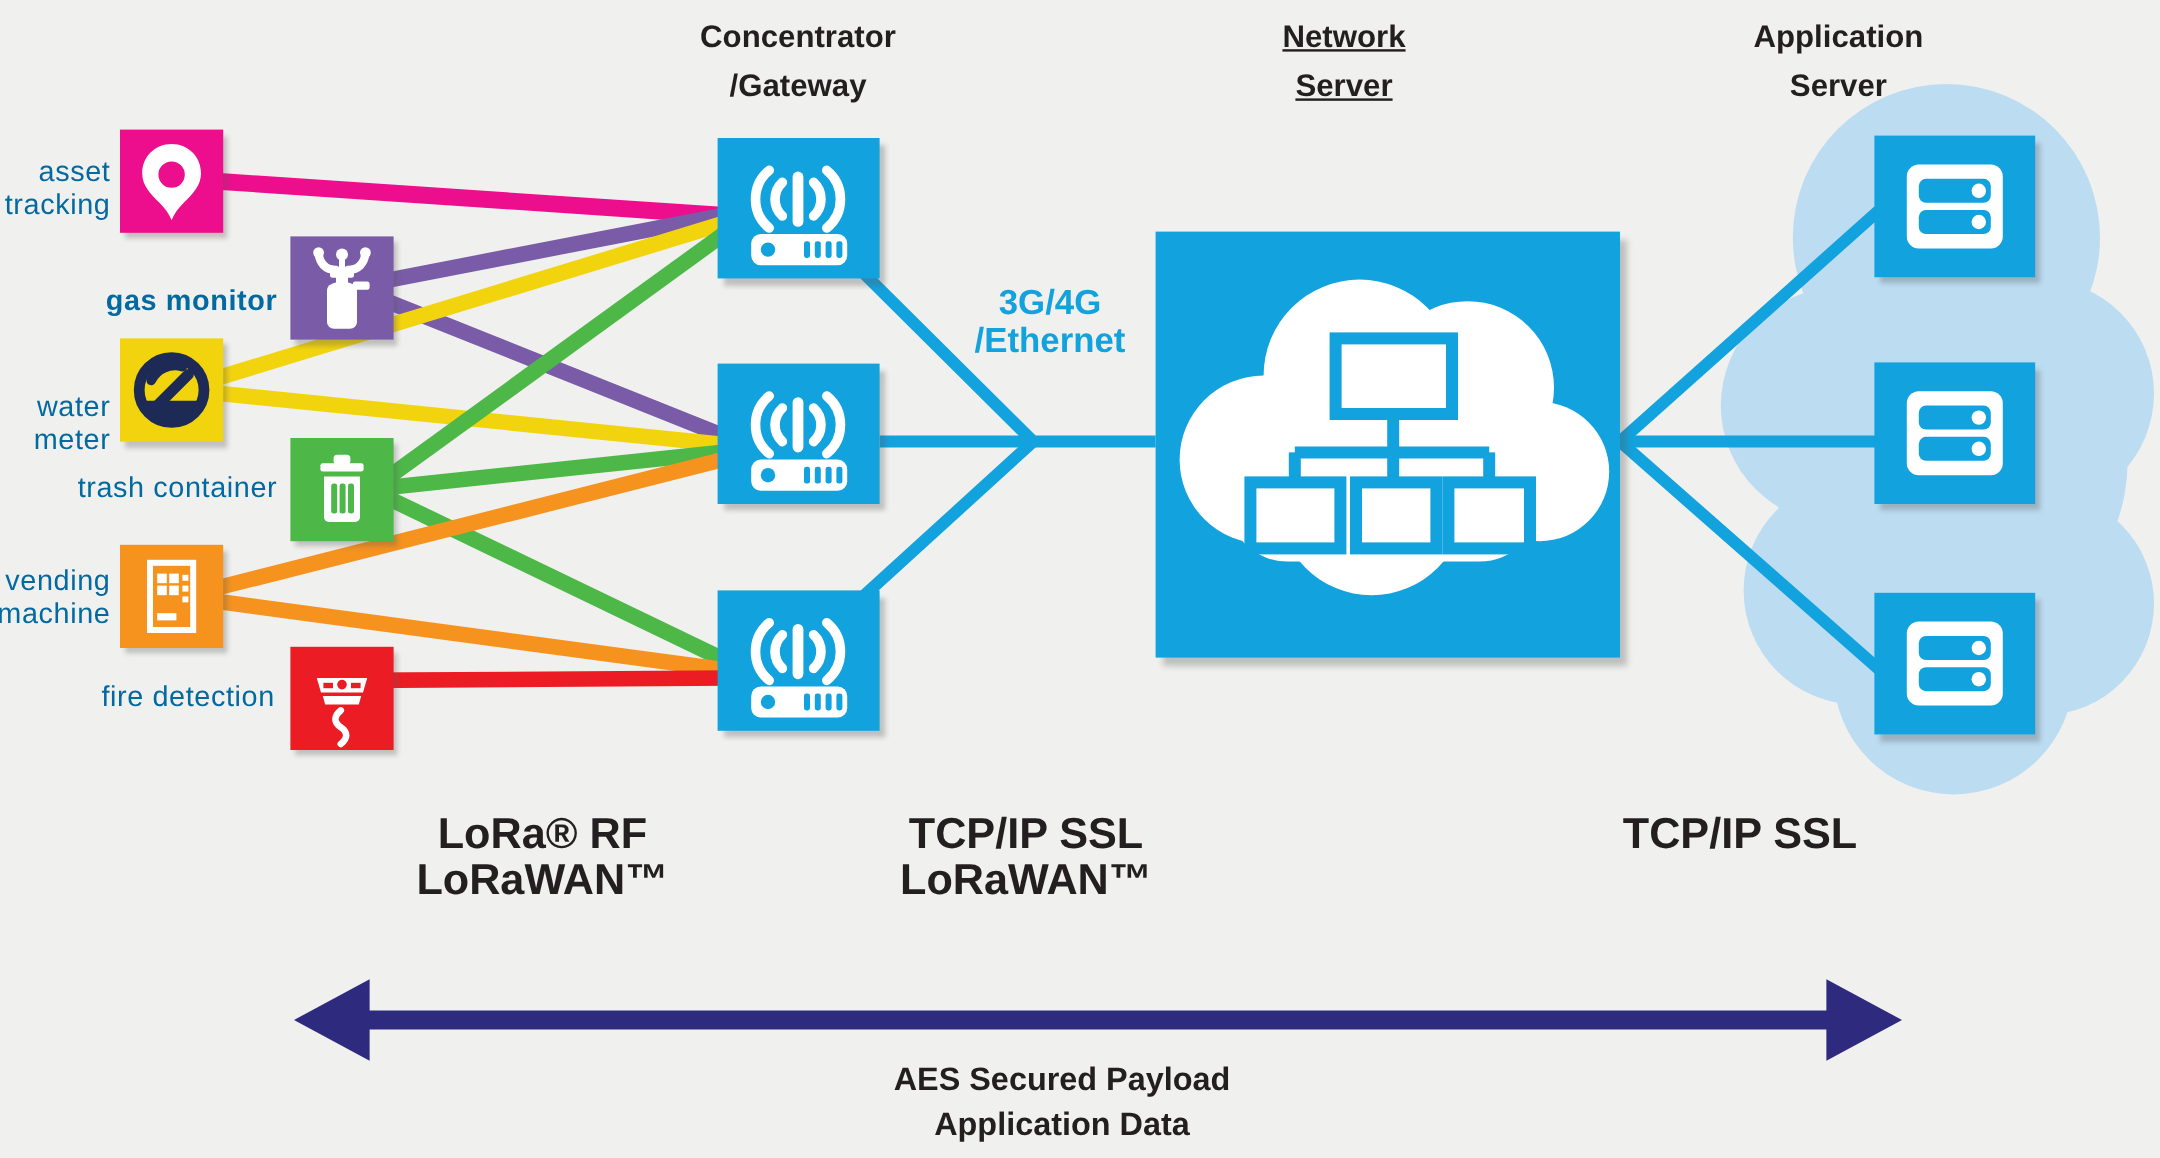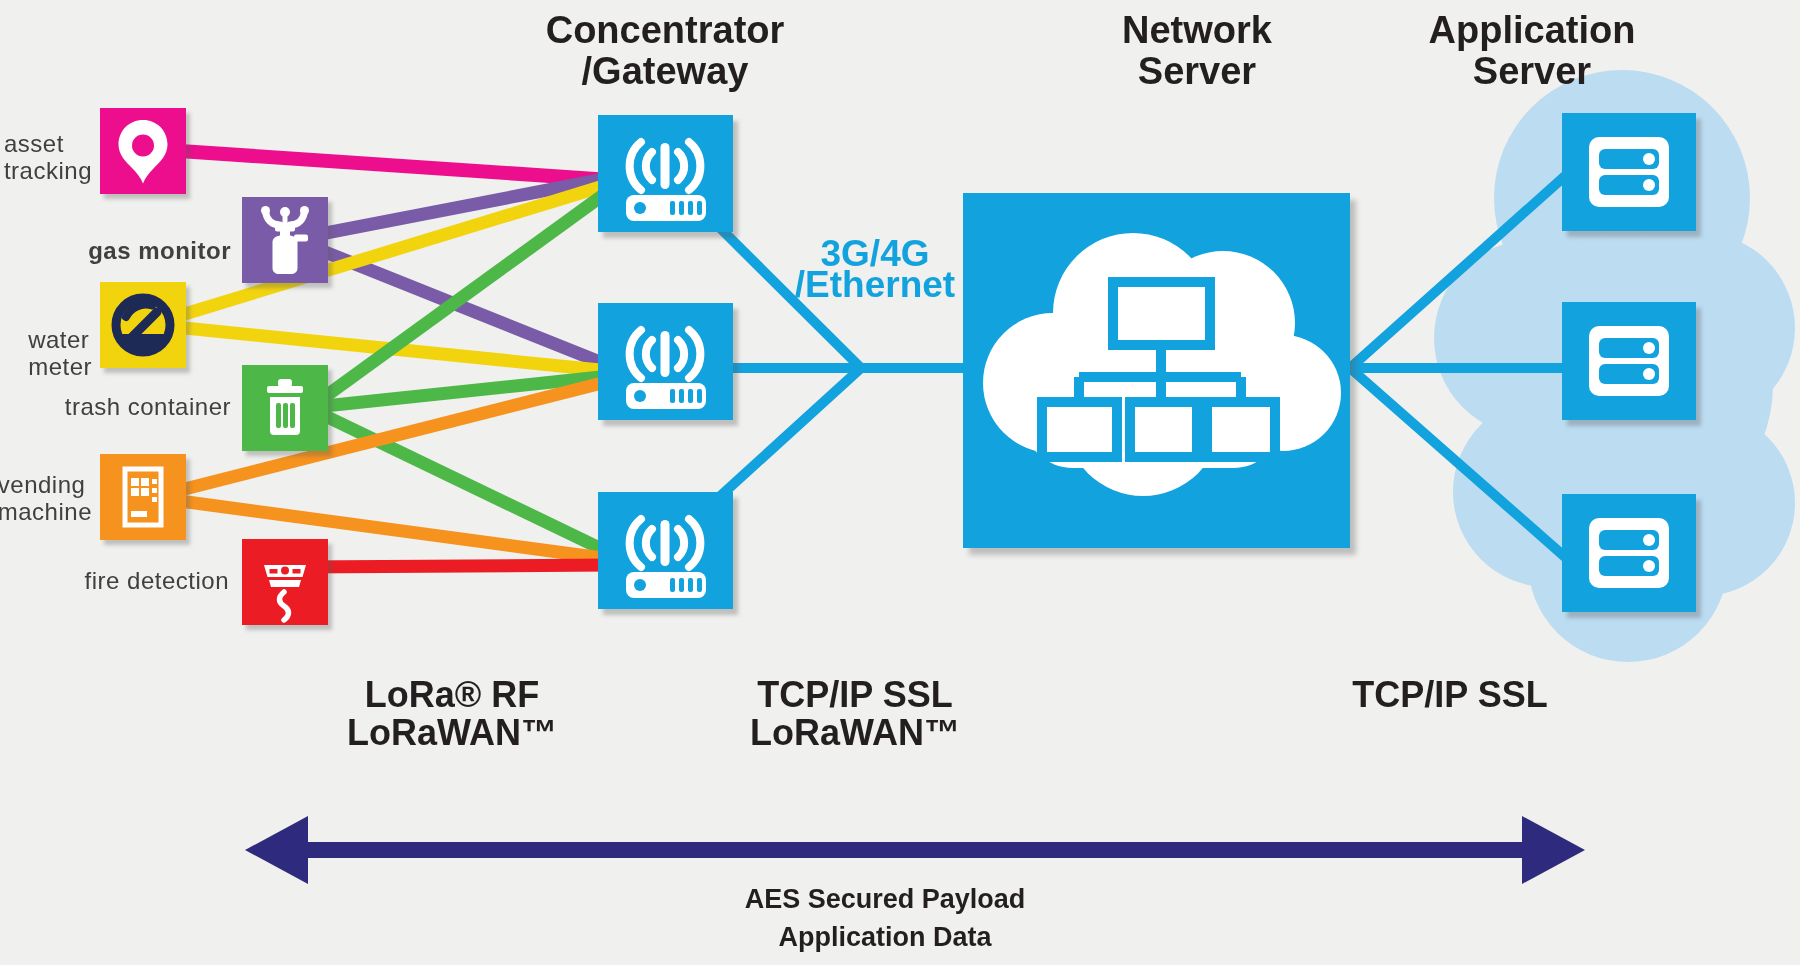--- a/index.html
+++ b/index.html
@@ -8,48 +8,48 @@
   #canvas {
     position:relative; width:1800px; height:965px;
     background:var(--background,#f0f0ee); overflow:hidden;
   }
   .layer { position:absolute; left:0; top:0; width:1800px; height:965px; }
   .z0{z-index:0;} .z1{z-index:1;}
 
   
   .col-header {
     position:absolute; z-index:3; text-align:center;
-    font-size:38px; font-weight:bold; line-height:41px; color:var(--text_dark,#231f20);
+    font-size:26px; font-weight:bold; line-height:41px; color:var(--text_dark,#231f20);
     width:360px; letter-spacing:0px;
   }
   
   .device-box {
     position:absolute; width:86px; height:86px; z-index:2;
     box-shadow:4px 5px 4px rgba(90,90,90,0.33);
   }
   .device-box svg { position:absolute; left:0; top:0; }
   .device-label {
-    position:absolute; z-index:3; 
-    font-size:24px; line-height:27px; color:#404040; letter-spacing:0.5px;
+    position:absolute; z-index:3; text-align:right;
+    font-size:24px; line-height:27px; color:#0369a1; letter-spacing:0.5px;
   }
   
   .gw-box, .app-box {
     position:absolute; width:135px; height:117px; z-index:2;
     background:var(--blue,#12a2de);
     box-shadow:5px 6px 4px rgba(90,90,90,0.33);
   }
   .ns-box {
     position:absolute; left:963px; top:193px; width:387px; height:355px; z-index:2;
     background:var(--blue,#12a2de);
     box-shadow:6px 7px 5px rgba(90,90,90,0.33);
   }
   
   .link-label {
     position:absolute; z-index:3; text-align:center;
-    font-size:37px; font-weight:bold; line-height:31px; color:var(--blue,#12a2de);
+    font-size:29px; font-weight:bold; line-height:31px; color:var(--blue,#12a2de);
   }
   
   .proto-label {
     position:absolute; top:676px; z-index:3; text-align:center; width:420px;
     font-size:36px; font-weight:bold; line-height:38px; color:var(--text_dark,#231f20);
   }
   
   .aes-caption {
     position:absolute; top:880px; z-index:3; text-align:center; width:700px;
     font-size:27px; font-weight:bold; line-height:38px; color:var(--text_dark,#231f20);
@@ -93,21 +93,21 @@
 
     <line x1="1350" y1="368" x2="1565" y2="176" stroke="var(--blue)" stroke-width="10" stroke-linecap="round"></line>
     <line x1="1350" y1="368" x2="1565" y2="368" stroke="var(--blue)" stroke-width="10" stroke-linecap="round"></line>
     <line x1="1350" y1="368" x2="1565" y2="557" stroke="var(--blue)" stroke-width="10" stroke-linecap="round"></line>
   </svg>
 
   <div class="col-header" style="left:485px; top:10px;">
     <span class="tline">Concentrator</span>
     <span class="tline">/Gateway</span>
   </div>
-  <div class="col-header" style="left:1017px; top:10px;">
+  <div class="col-header" style="left:940px; top:10px;text-decoration:underline;">
     <span class="tline">Network</span>
     <span class="tline">Server</span>
   </div>
   <div class="col-header" style="left:1352px; top:10px;">
     <span class="tline">Application</span>
     <span class="tline">Server</span>
   </div>
 
   <div class="device-label" style="right:1708px; top:130px;">
     <span class="tline">asset</span>

